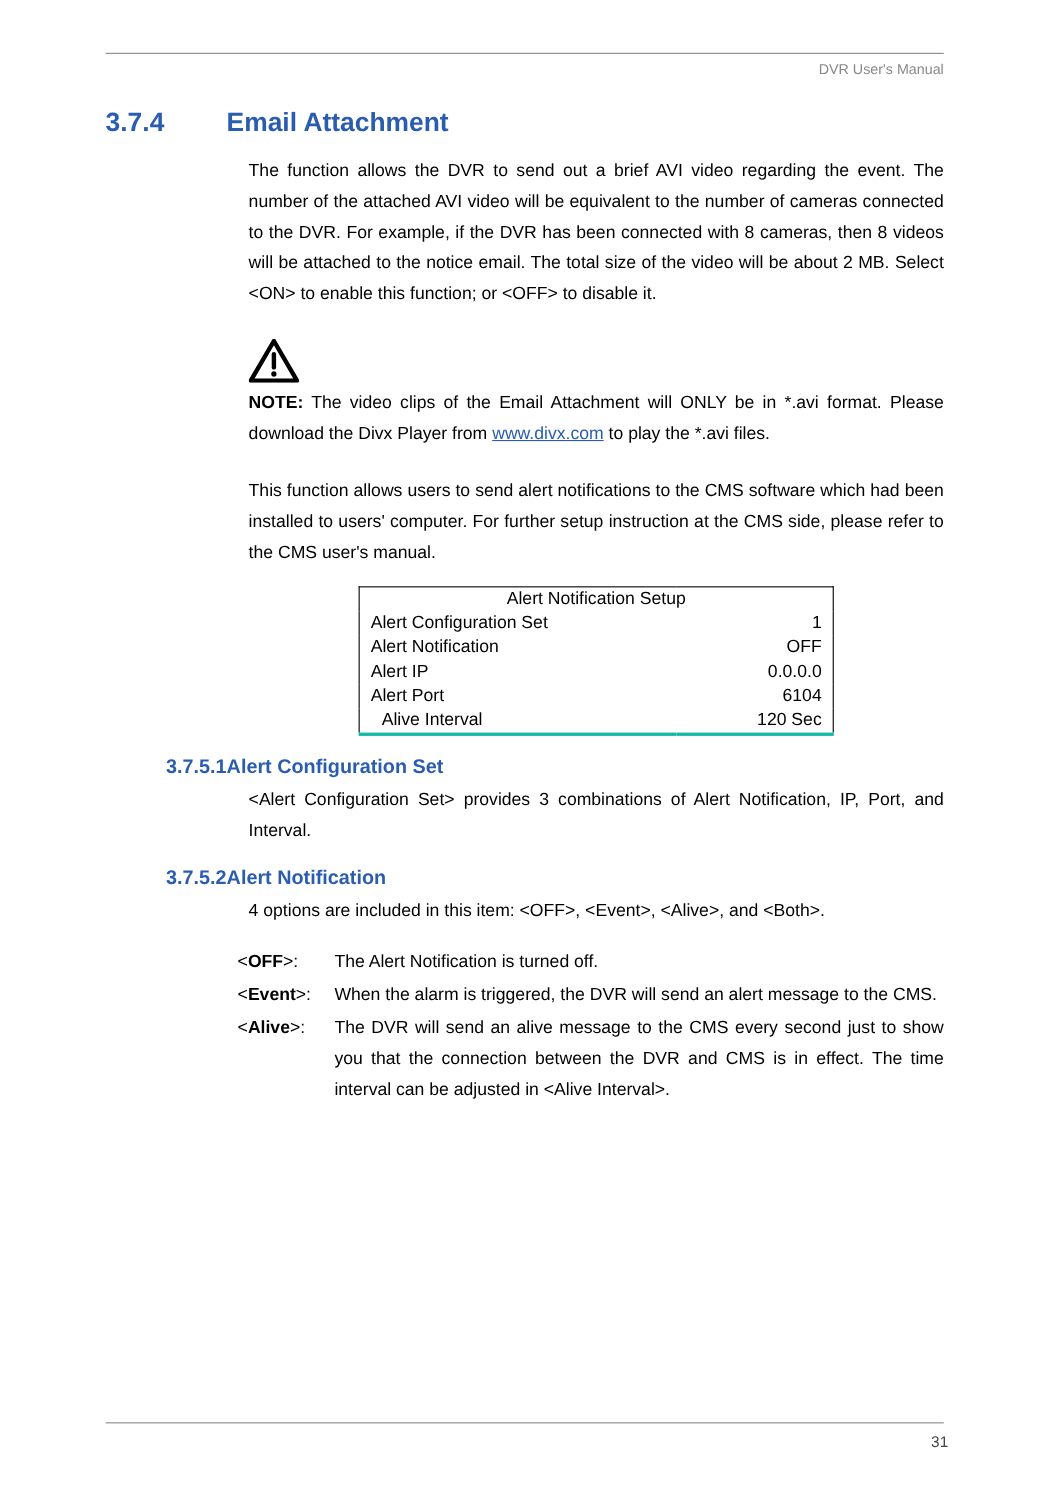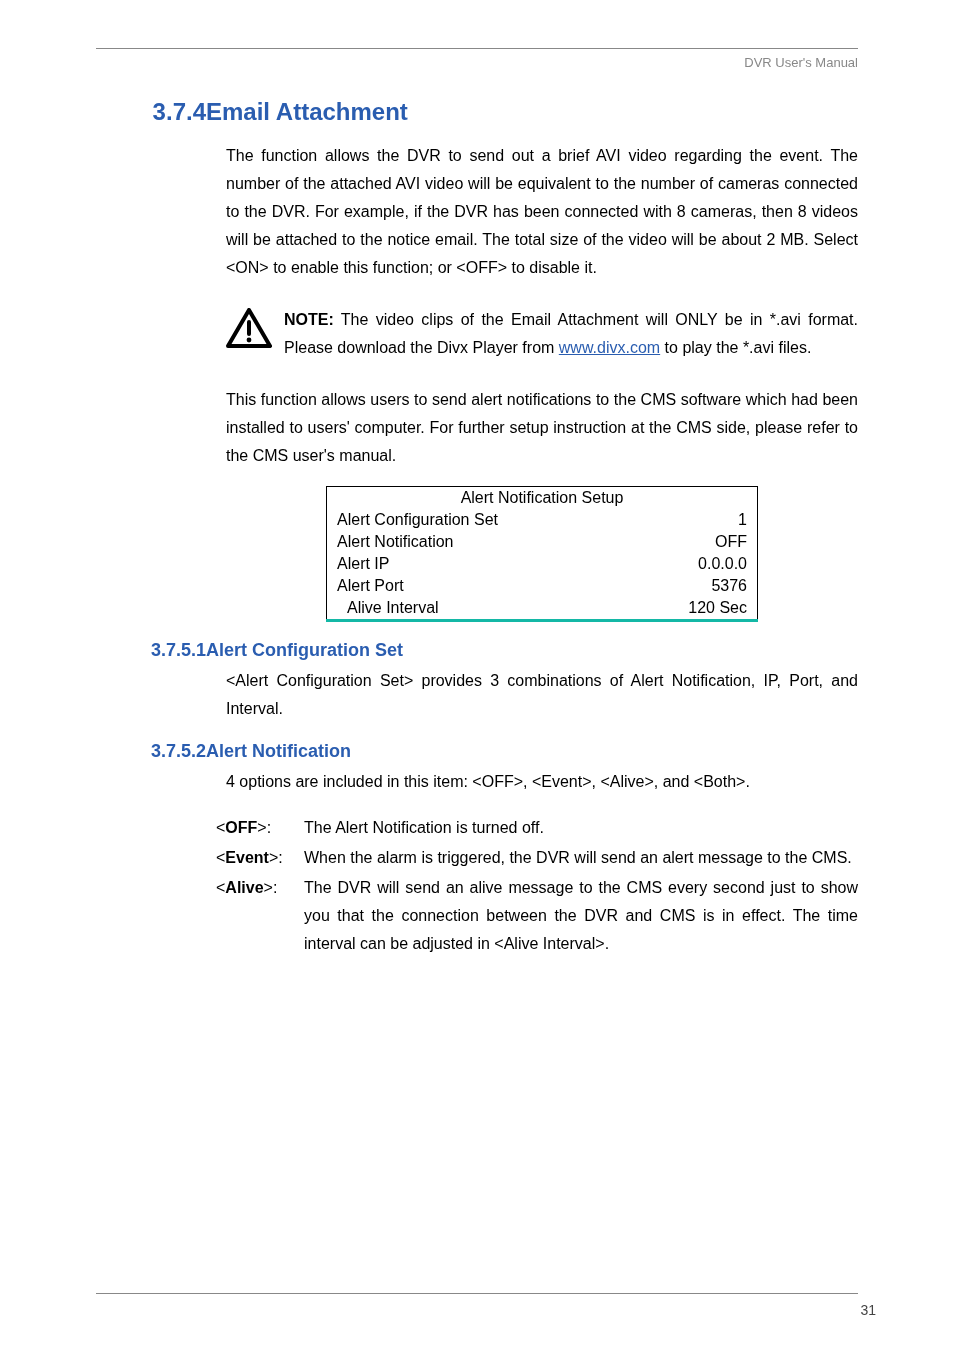--- a/index.html
+++ b/index.html
@@ -28,21 +28,20 @@
   }
   .h2 {
     color: #2a5db0;
     font-size: 24px;
     font-weight: bold;
     margin: 10px 0 16px 0;
   }
   .h2 .num {
     display: inline-block;
     width: 110px;
-    text-align: right;
   }
   .h3 {
     color: #2a5db0;
     font-size: 18px;
     font-weight: bold;
     margin: 18px 0 6px 0;
   }
   .h3 .num {
     display: inline-block;
     width: 110px;
@@ -59,20 +58,21 @@
     font-size: 16px;
     line-height: 1.75;
     text-align: justify;
   }
   .note-block {
     margin-left: 130px;
     margin-top: 24px;
     margin-bottom: 24px;
     display: flex;
     align-items: flex-start;
+    flex-direction: column;
   }
   .note-icon {
     flex: 0 0 auto;
     margin-right: 12px;
     margin-top: 2px;
   }
   .note-text {
     font-size: 16px;
     line-height: 1.75;
     text-align: justify;
@@ -131,21 +131,21 @@
   }
   .page-rule {
     position: absolute;
     left: 96px;
     right: 96px;
     bottom: 56px;
     border-top: 1px solid #888;
   }
   .page-num {
     position: absolute;
-    right: 78px;
+    right: 92px;
     bottom: 32px;
     font-size: 14px;
     color: #444;
   }
 </style>
 </head>
 <body>
 
 <div class="page">
 
@@ -185,21 +185,21 @@
       <tr class="mid-row">
             <td class="left">Alert Notification</td>
             <td class="right">OFF</td>
           </tr>
       <tr class="mid-row">
             <td class="left">Alert IP</td>
             <td class="right">0.0.0.0</td>
           </tr>
       <tr class="mid-row">
             <td class="left">Alert Port</td>
-            <td class="right">5376</td>
+            <td class="right">6104</td>
           </tr>
       <tr class="mid-row last-row">
             <td class="left">Alive Interval</td>
             <td class="right">120  Sec</td>
           </tr>
     </tbody>
       </table>
   </div>
 
   <div class="h3">

